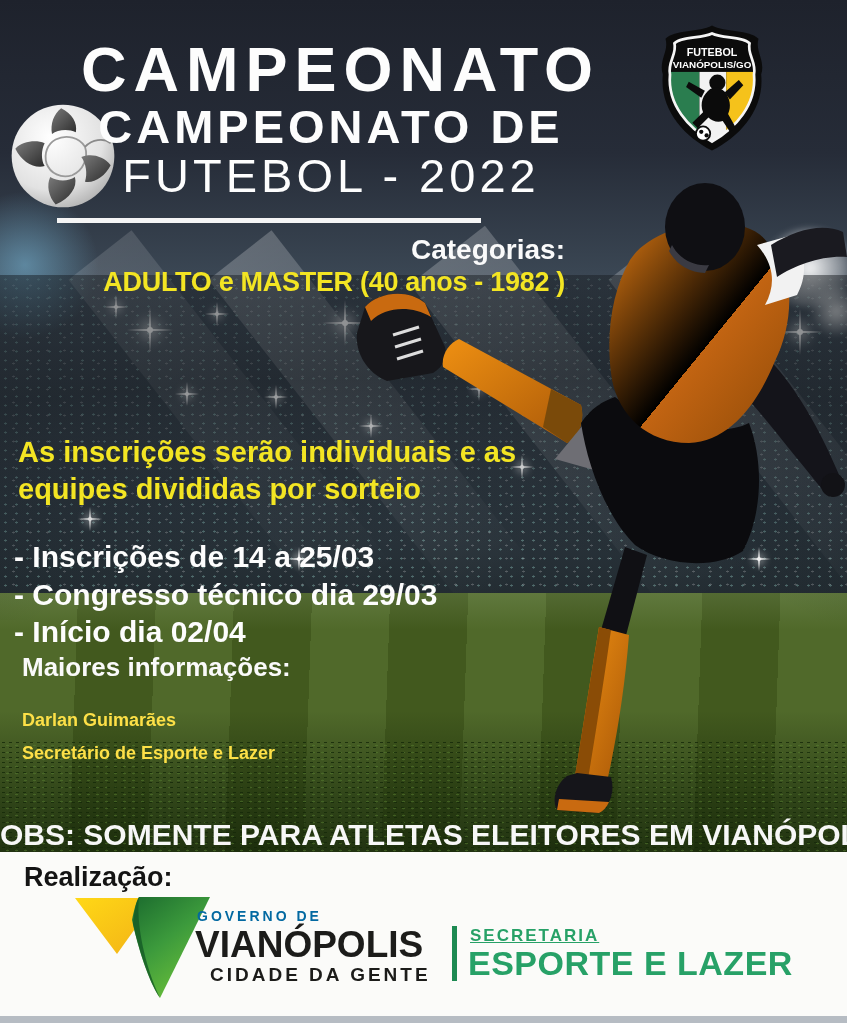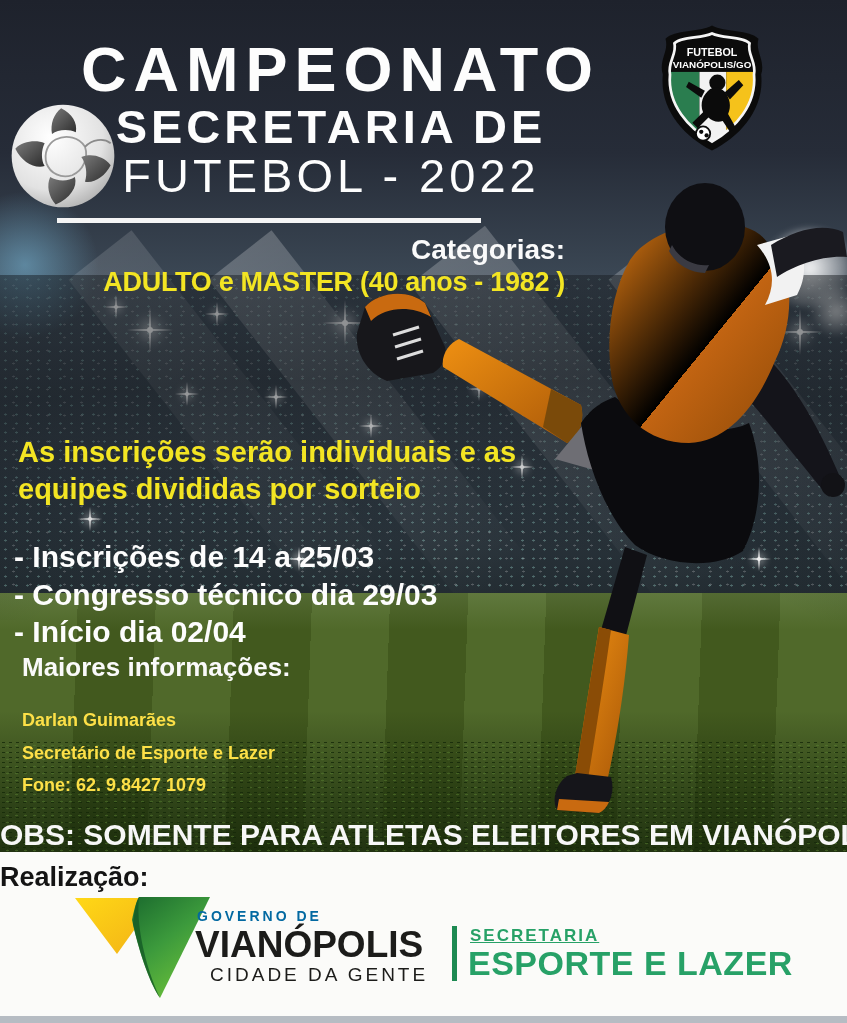--- a/index.html
+++ b/index.html
@@ -54,24 +54,24 @@
   .cat-label{font-size:28px;font-weight:bold;color:#fafafa;line-height:33px;}
   .cat-value{font-size:27px;font-weight:bold;color:#f3e523;line-height:33px;letter-spacing:-0.3px;}
   
   .info-yellow{left:18px;top:434px;font-size:29px;line-height:37px;font-weight:bold;color:#f3e523;z-index:6;}
   .schedule{left:14px;top:538px;font-size:30px;line-height:37.5px;font-weight:bold;color:#fdfdfd;z-index:6;}
   .more-info{left:22px;top:652px;font-size:26px;font-weight:bold;color:#fafafa;z-index:6;}
   .contact{left:22px;top:704px;font-size:18px;line-height:32.5px;font-weight:bold;color:#fde047;z-index:6;}
   .obs{left:0;top:818px;width:847px;text-align:center;font-size:30px;font-weight:bold;color:#f7f7f7;white-space:nowrap;z-index:6;}
   
   .footer{left:0;top:852px;width:847px;height:171px;background:#fbfbf9;z-index:8;}
-  .realizacao{left:0;top:10px;font-size:27px;font-weight:bold;color:#141414;}
+  .realizacao{left:24px;top:10px;font-size:27px;font-weight:bold;color:#141414;}
   .gov-top{left:197px;top:56px;font-size:14px;font-weight:bold;letter-spacing:3px;color:#0369a1;}
   .gov-name{left:195px;top:72px;font-size:37px;font-weight:bold;color:#1c1c1a;}
-  .gov-tag{left:210px;top:112px;font-size:19px;font-weight:normal;letter-spacing:3px;color:#1c1c1a;}
+  .gov-tag{left:210px;top:112px;font-size:19px;font-weight:bold;letter-spacing:3px;color:#1c1c1a;}
   .logo-divider{left:452px;top:74px;width:5px;height:55px;background:#1d8a52;}
   .sec-top{left:470px;top:74px;font-size:17px;font-weight:bold;letter-spacing:2px;color:#27a167;text-decoration:underline;}
   .sec-name{left:468px;top:92px;font-size:34px;font-weight:bold;letter-spacing:.5px;color:#27a167;}
   .bottom-strip{left:0;bottom:0;width:847px;height:7px;background:#b6bcc3;}
   svg{display:block;}
 </style>
 </head>
 <body>
 
 <div class="poster">
@@ -194,21 +194,21 @@
       <path d="M58,76 L40,66 L37,72 L54,84 Z"></path>
       <path d="M80,78 L96,64 L101,70 L86,86 Z"></path>
     </g>
     <circle cx="56" cy="124" r="8" fill="#fff" stroke="#0b0b0b" stroke-width="2"></circle>
     <circle cx="54" cy="122" r="2.4" fill="#0b0b0b"></circle>
       <circle cx="60" cy="126" r="2.4" fill="#0b0b0b"></circle>
   </svg>
 
   <div class="abs title-block">
     <div class="title-l1">CAMPEONATO</div>
-    <div class="title-l2">SECRETARIA DE</div>
+    <div class="title-l2">CAMPEONATO DE</div>
     <div class="title-l3">FUTEBOL - 2022</div>
   </div>
   <div class="abs title-underline"></div>
 
   <div class="abs cat-block">
     <div class="cat-label">Categorias:</div>
     <div class="cat-value">ADULTO e MASTER (40 anos - 1982 )</div>
   </div>
 
   <div class="abs info-yellow">
@@ -219,21 +219,20 @@
   <div class="abs schedule">
     <div>- Inscrições de 14 a 25/03</div>
     <div>- Congresso técnico dia 29/03</div>
     <div>- Início dia 02/04</div>
   </div>
 
   <div class="abs more-info">Maiores informações:</div>
   <div class="abs contact">
     <div>Darlan Guimarães</div>
     <div>Secretário de Esporte e Lazer</div>
-    <div>Fone: 62. 9.8427 1079</div>
   </div>
 
   <div class="abs obs">OBS: SOMENTE PARA ATLETAS ELEITORES EM VIANÓPOLIS</div>
 
   <div class="abs footer">
     <div class="abs realizacao">Realização:</div>
     <svg class="abs" style="left:72px;top:40px;" width="145" height="118" viewBox="0 0 145 118">
       <defs>
         <linearGradient id="ytri" x1="0" y1="0" x2="1" y2="1">
           <stop offset="0" stop-color="#ffd816"></stop>

